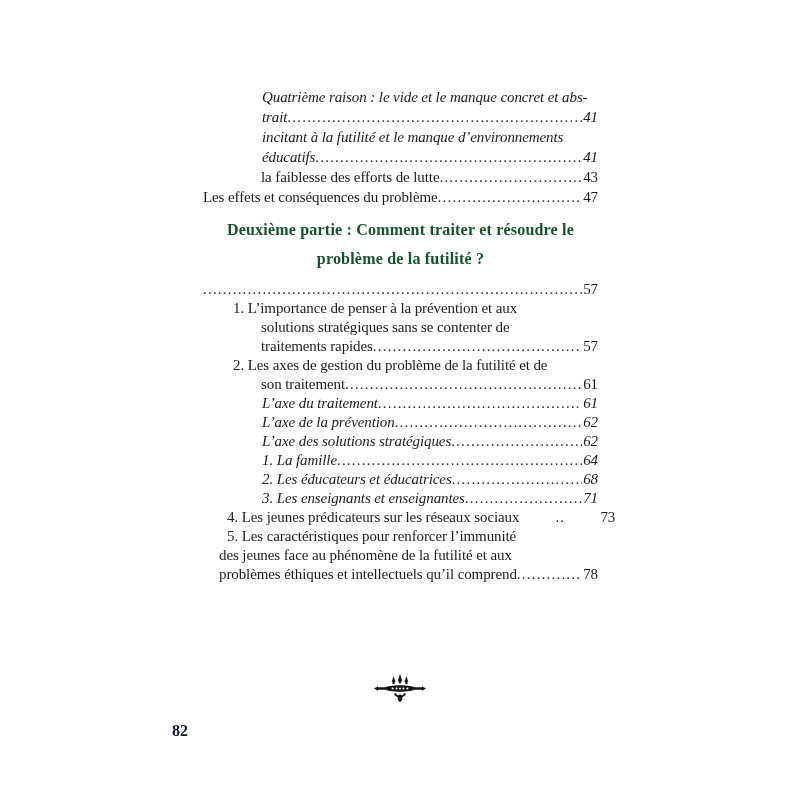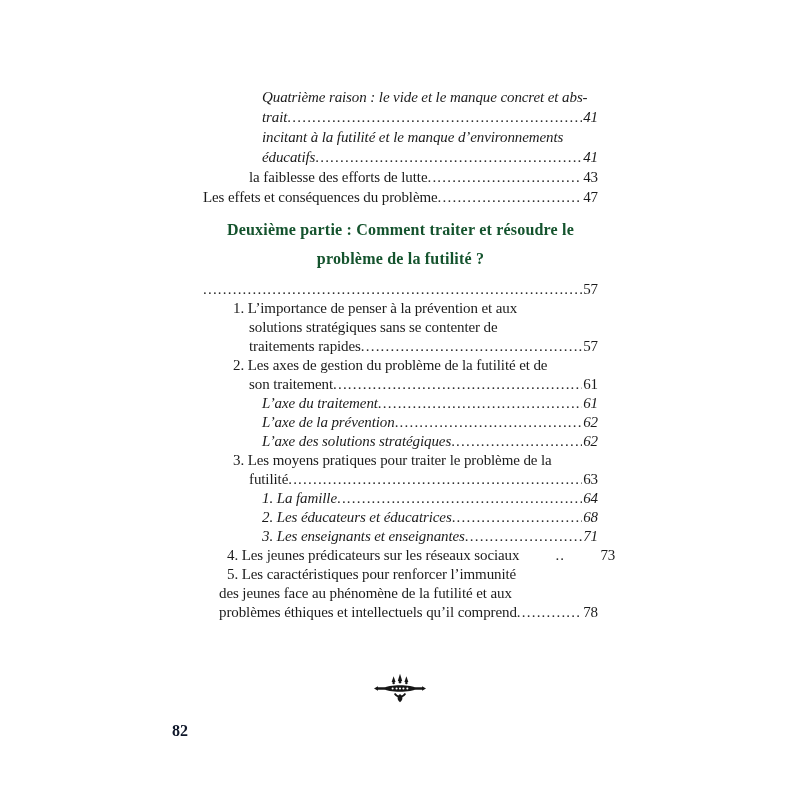--- a/index.html
+++ b/index.html
@@ -21,21 +21,21 @@
     letter-spacing: -0.1px;
   }
   .sec1 .line { line-height: 20px; }
   .sec2 .line { line-height: 19px; }
   .line { display: flex; align-items: baseline; }
   .txt { white-space: nowrap; flex: 0 0 auto; }
   .entry.italic { font-style: italic; }
   
   .entry.top  .line { margin-left: 0; }
   .entry.num  .line.first { margin-left: 30px; }
-  .entry.num  .line.cont  { margin-left: 46px; }
+  .entry.num  .line.cont  { margin-left: 58px; }
   .entry.num4 .line.first { margin-left: 24px; gap: 36px; }
   .entry.num4 .line.cont  { margin-left: 16px; }
   .entry.sub  .line { margin-left: 59px; }
   
   .dots {
     flex: 1 1 auto;
     min-width: 8px;
     overflow: hidden;
     white-space: nowrap;
     font-style: normal;
@@ -166,30 +166,20 @@
             <span class="txt">L’axe de la prévention </span>
             <span class="dots"></span>
             <span class="pg">62</span>
           </div>
         </div>
         <div class="entry sub italic">
           <div class="line first">
             <span class="txt">L’axe des solutions stratégiques </span>
             <span class="dots"></span>
             <span class="pg">62</span>
-          </div>
-        </div>
-        <div class="entry num">
-          <div class="line first">
-            <span class="txt">3. Les moyens pratiques pour traiter le problème de la</span>
-          </div>
-          <div class="line cont">
-            <span class="txt">futilité</span>
-            <span class="dots"></span>
-            <span class="pg">63</span>
           </div>
         </div>
         <div class="entry sub italic">
           <div class="line first">
             <span class="txt">1. La famille</span>
             <span class="dots"></span>
             <span class="pg">64</span>
           </div>
         </div>
         <div class="entry sub italic">

